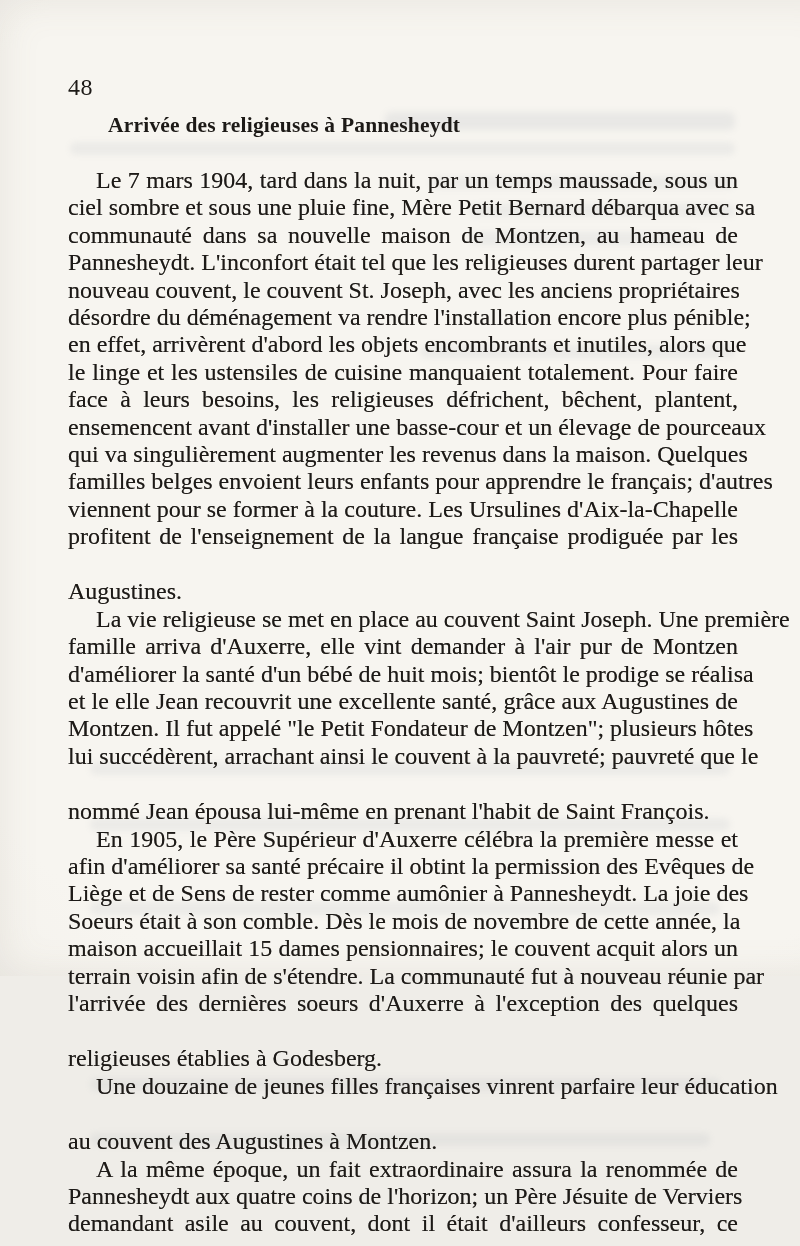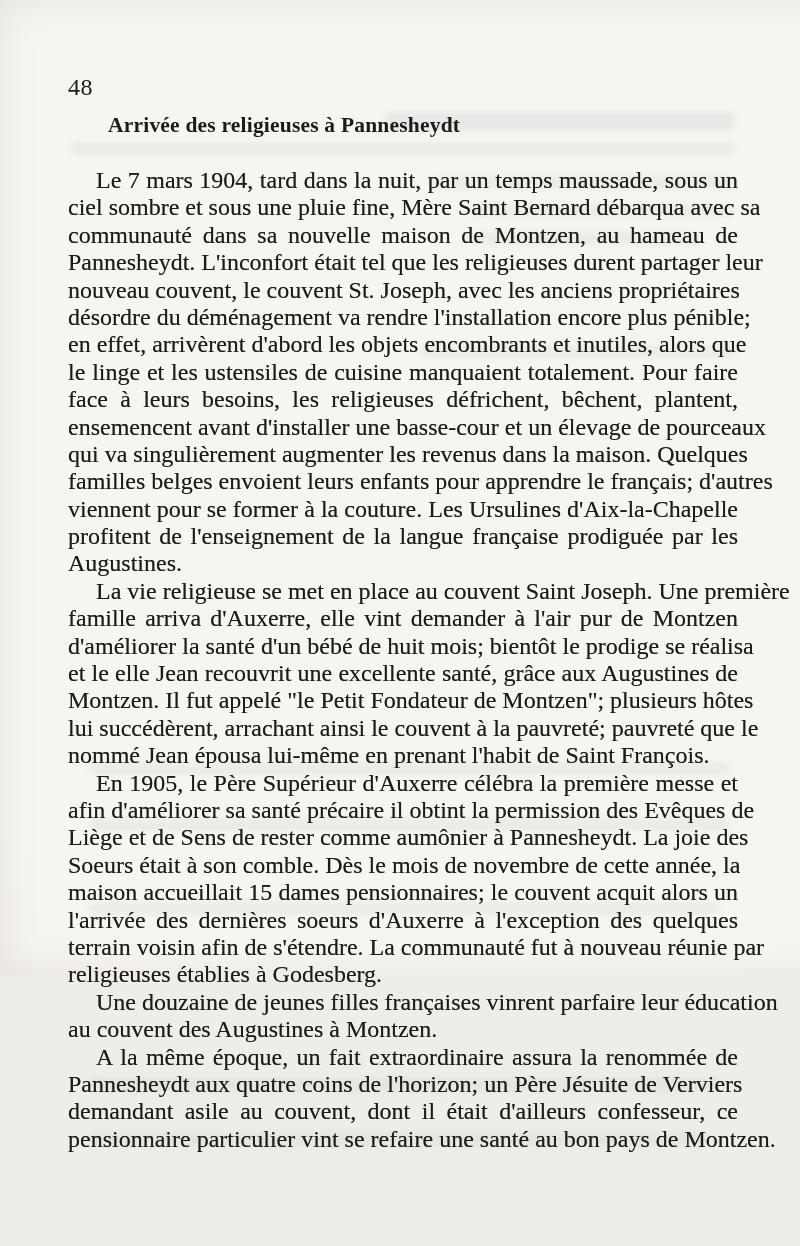--- a/index.html
+++ b/index.html
@@ -49,21 +49,21 @@
   .line {
     font-size: 24px;
     line-height: 27.4px;
     height: 27.4px;
     white-space: nowrap;
     text-align: justify;
     text-align-last: justify;
     text-shadow: 0 0 0.4px rgba(20,16,12,0.55);
   }
   .line.first { padding-left: 28px; }
-  .line.last  { text-align-last: left; }
+  .line.last  { text-align-last: left; margin-top: 28px; }
   
   .ghost {
     position: absolute;
     height: 13px;
     border-radius: 6px;
     background: #8a93a0;
     opacity: 0.10;
     filter: blur(3px);
     transform: scaleX(-1);
     pointer-events: none;
@@ -86,21 +86,21 @@
   <div class="ghost" style="left:90px; top:902px; width:630px;"></div>
   <div class="ghost" style="left:90px; top:1078px; width:630px;"></div>
   <div class="ghost" style="left:90px; top:1133px; width:620px;"></div>
 
   <div class="pagenum">48</div>
 
   <h1 class="heading">Arrivée des religieuses à Pannesheydt</h1>
 
   <div class="text-block" id="text-block">
       <div class="line first">Le 7 mars 1904, tard dans la nuit, par un temps maussade, sous un</div>
-      <div class="line">ciel sombre et sous une pluie fine, Mère Saint Bernard débarqua avec sa</div>
+      <div class="line">ciel sombre et sous une pluie fine, Mère Petit Bernard débarqua avec sa</div>
       <div class="line">communauté dans sa nouvelle maison de Montzen, au hameau de</div>
       <div class="line">Pannesheydt. L'inconfort était tel que les religieuses durent partager leur</div>
       <div class="line">nouveau couvent, le couvent St. Joseph, avec les anciens propriétaires</div>
       <div class="line">désordre du déménagement va rendre l'installation encore plus pénible;</div>
       <div class="line">en effet, arrivèrent d'abord les objets encombrants et inutiles, alors que</div>
       <div class="line">le linge et les ustensiles de cuisine manquaient totalement. Pour faire</div>
       <div class="line">face à leurs besoins, les religieuses défrichent, bêchent, plantent,</div>
       <div class="line">ensemencent avant d'installer une basse-cour et un élevage de pourceaux</div>
       <div class="line">qui va singulièrement augmenter les revenus dans la maison. Quelques</div>
       <div class="line">familles belges envoient leurs enfants pour apprendre le français; d'autres</div>
@@ -112,22 +112,22 @@
       <div class="line">d'améliorer la santé d'un bébé de huit mois; bientôt le prodige se réalisa</div>
       <div class="line">et le elle Jean recouvrit une excellente santé, grâce aux Augustines de</div>
       <div class="line">Montzen. Il fut appelé "le Petit Fondateur de Montzen"; plusieurs hôtes</div>
       <div class="line">lui succédèrent, arrachant ainsi le couvent à la pauvreté; pauvreté que le</div>
       <div class="line last">nommé Jean épousa lui-même en prenant l'habit de Saint François.</div>
       <div class="line first">En 1905, le Père Supérieur d'Auxerre célébra la première messe et</div>
       <div class="line">afin d'améliorer sa santé précaire il obtint la permission des Evêques de</div>
       <div class="line">Liège et de Sens de rester comme aumônier à Pannesheydt. La joie des</div>
       <div class="line">Soeurs était à son comble. Dès le mois de novembre de cette année, la</div>
       <div class="line">maison accueillait 15 dames pensionnaires; le couvent acquit alors un</div>
+      <div class="line">terrain voisin afin de s'étendre. La communauté fut à nouveau réunie par</div>
       <div class="line">l'arrivée des dernières soeurs d'Auxerre à l'exception des quelques</div>
-      <div class="line">terrain voisin afin de s'étendre. La communauté fut à nouveau réunie par</div>
       <div class="line last">religieuses établies à Godesberg.</div>
       <div class="line first">Une douzaine de jeunes filles françaises vinrent parfaire leur éducation</div>
       <div class="line last">au couvent des Augustines à Montzen.</div>
       <div class="line first">A la même époque, un fait extraordinaire assura la renommée de</div>
       <div class="line">Pannesheydt aux quatre coins de l'horizon; un Père Jésuite de Verviers</div>
       <div class="line">demandant asile au couvent, dont il était d'ailleurs confesseur, ce</div>
       <div class="line last">pensionnaire particulier vint se refaire une santé au bon pays de Montzen.</div>
     </div>
 
 </div>

